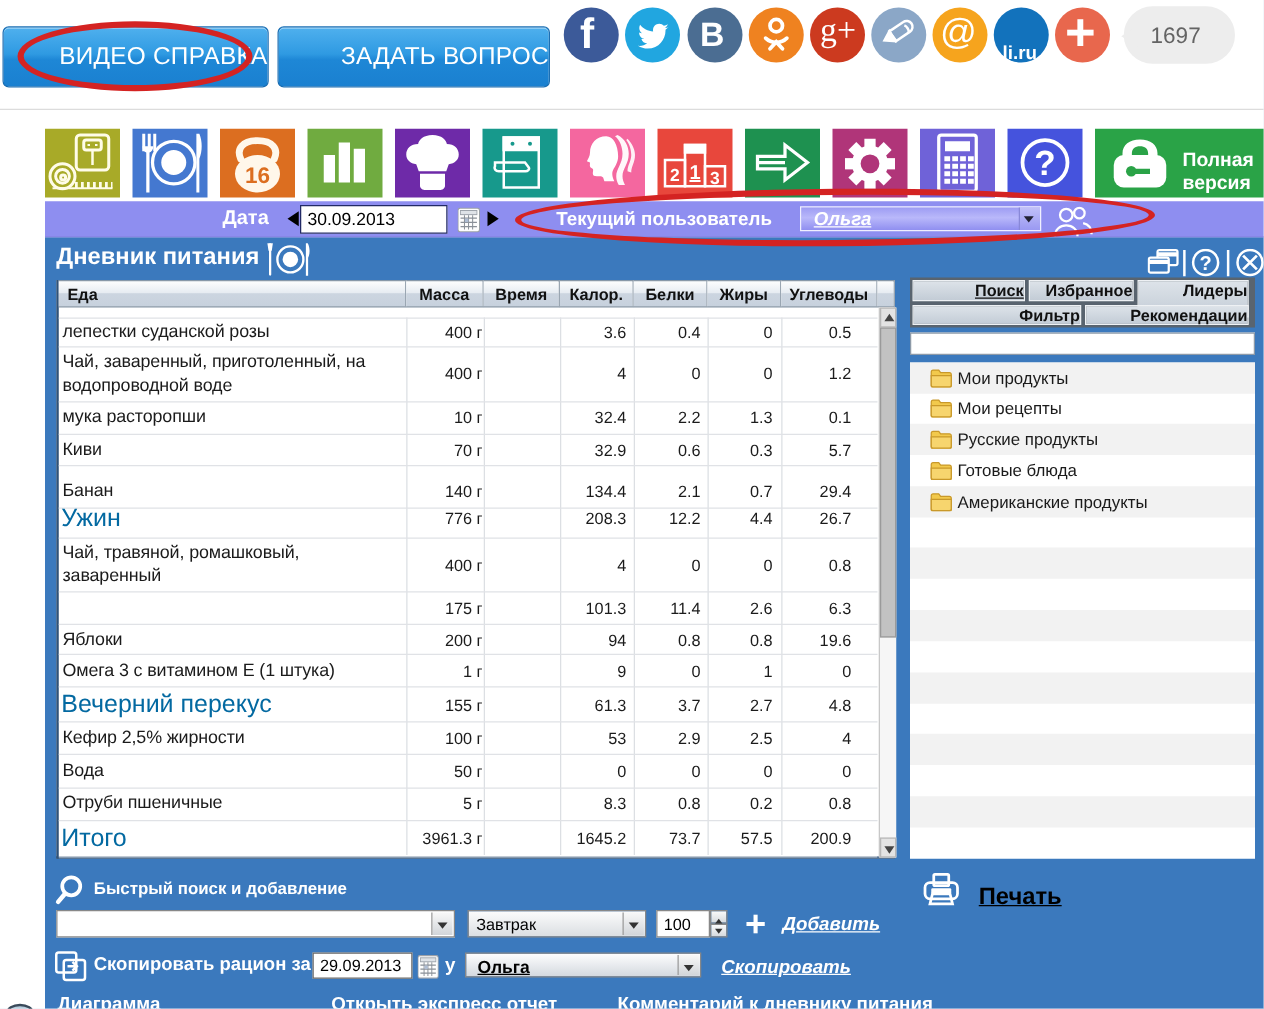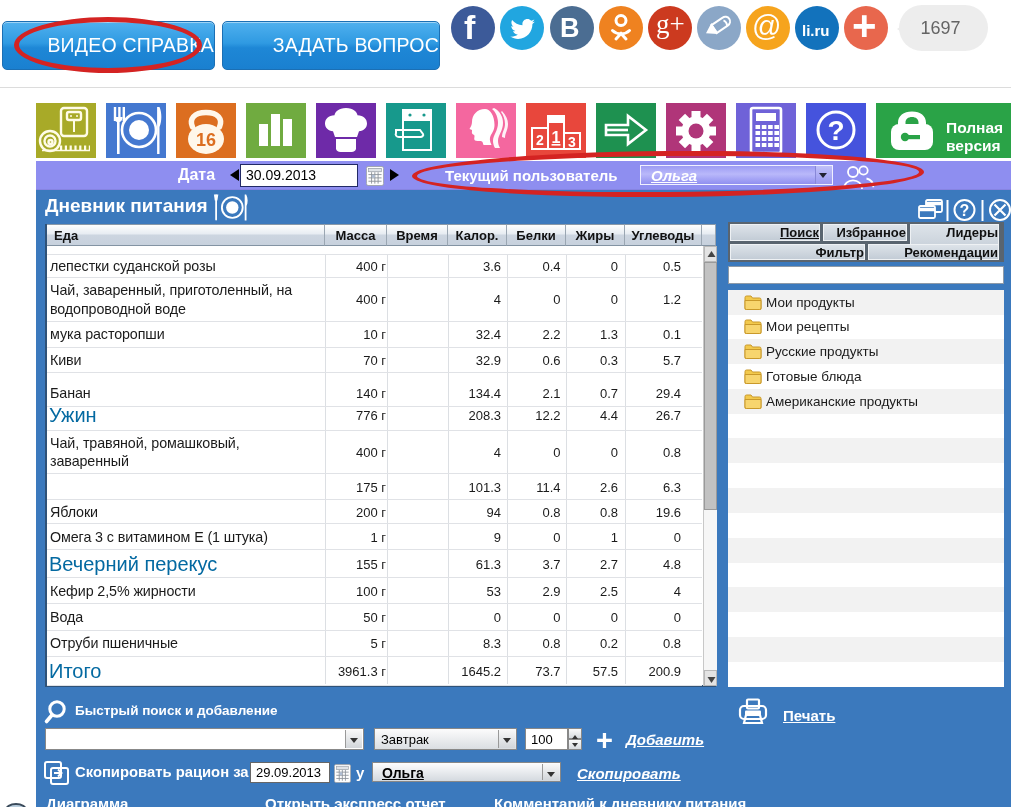--- a/index.html
+++ b/index.html
@@ -68,21 +68,21 @@
             <path d="M14 21 L23 11 c1.6-1.9 4.8-2.1 6.7-.4 1.9 1.7 2.1 4.7.4 6.6 L21 27.5 Z" transform="rotate(14 22 22)"></path>
             <path d="M14.5 21.5 l6.5 5.5" transform="rotate(14 22 22)"></path>
             <path d="M14 21 l-2 8 8-1.5 z" fill="#fff" transform="rotate(14 22 22)"></path>
             <path d="M24.5 13.5 c2 .2 4.5 2.3 4.8 4.6" transform="rotate(14 22 22)"></path>
           </g>
         </svg></div>
 <div class="soc" style="left:746px;background:#f6a41d;">
         <span style="position:absolute;left:6px;top:4px;font-size:29px;">@</span>
       </div>
 <div class="soc" style="left:795px;background:#1272bc;">
-        <span style="position:absolute;left:7px;top:16px;font-size:15px;font-weight:bold;">li.ru</span>
+        <span style="position:absolute;left:7px;top:28px;font-size:15px;font-weight:bold;">li.ru</span>
       </div>
 <div class="soc" style="left:844px;background:#e8674d;">
         <span style="position:absolute;left:8px;top:-4px;font-size:42px;font-weight:bold;">+</span>
       </div>
 </div>
 <div class="abs" style="left:899px;top:5px;width:89px;height:46px;background:#ededed;border-radius:23px;"></div>
 <div class="abs" style="left:888px;top:20px;width:0;height:0;border:9px solid transparent;border-right:14px solid #ededed;"></div>
 <div class="abs" style="left:893px;top:5px;width:95px;height:46px;color:#646464;font-size:18px;text-align:center;line-height:46px;">1697</div>
 <div class="abs" style="left:0;top:87px;width:1011px;height:1px;background:#dcdcdc;"></div>
 
@@ -479,21 +479,21 @@
     <div class="abs" style="left:560px;top:534px;color:#fff;font-size:29px;font-weight:bold;">+</div>
     <div class="abs wlink" style="left:590px;top:541px;">Добавить</div>
     <svg class="abs" style="left:702px;top:508px;" width="30" height="30" viewBox="0 0 30 30">
           <g fill="none" stroke="#fff" stroke-width="2.2">
             <rect x="9" y="1.5" width="12" height="9" rx="1"></rect>
             <rect x="2" y="8" width="26" height="13" rx="4"></rect>
             <path d="M8 17 h14 l2 8 h-18 z" fill="none"></path>
             <rect x="7" y="12.5" width="16" height="4.5" rx="1" fill="#fff" stroke="none"></rect>
           </g>
         </svg>
-    <div class="abs" style="left:747px;top:517px;color:#ffffff;font-weight:bold;font-size:15px;text-decoration:underline;">Печать</div>
+    <div class="abs" style="left:747px;top:517px;color:#000000;font-weight:bold;font-size:19px;text-decoration:underline;">Печать</div>
     <svg class="abs" style="left:7px;top:570px;" width="27" height="26" viewBox="0 0 27 26">
           <g fill="none" stroke="#fff" stroke-width="2">
             <rect x="2" y="2" width="16" height="16" rx="2"></rect>
             <rect x="8" y="8" width="17" height="16" rx="2"></rect>
             <path d="M11 13 h7 m-3-3.5 l3.5 3.5 -3.5 3.5" stroke-width="2"></path>
           </g>
         </svg>
     <div class="abs wlab" style="left:39px;top:574px;font-size:14.8px;">Скопировать рацион за</div>
     <div class="abs" style="left:214px;top:572px;width:80px;height:21px;background:#fff;border:1px solid #666;font-size:13px;color:#000;line-height:19px;padding-left:5px;">29.09.2013</div>
     <svg class="abs" id="cal2" style="left:298px;top:573.5px;" width="17" height="19" viewBox="0 0 22 21" preserveAspectRatio="none">

